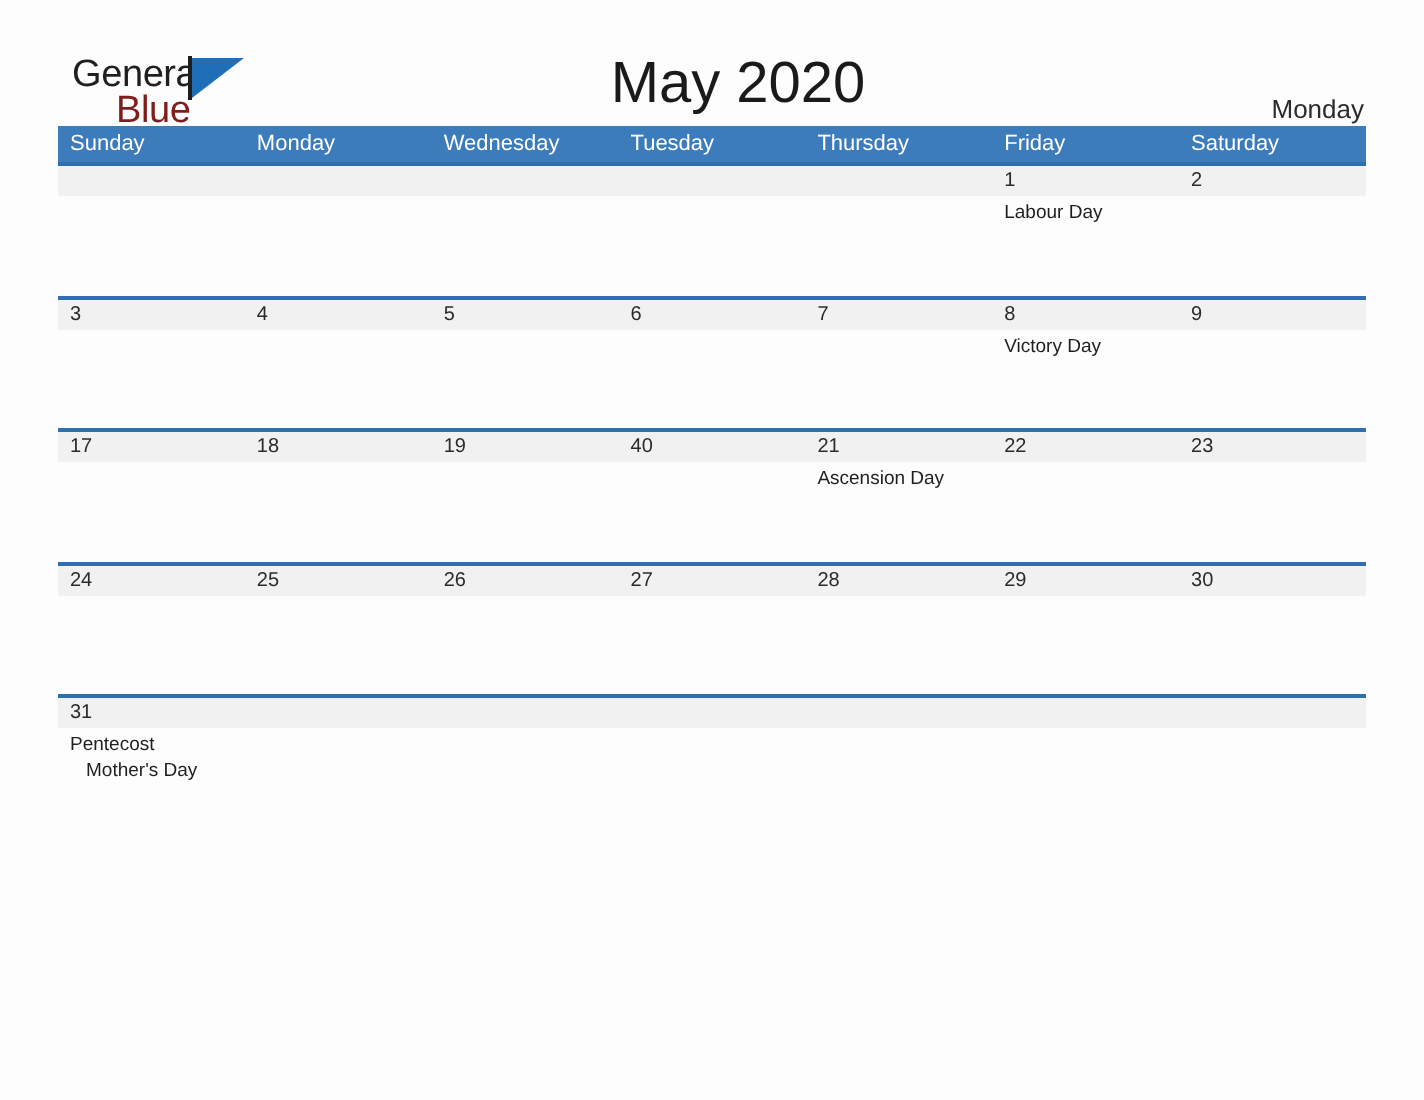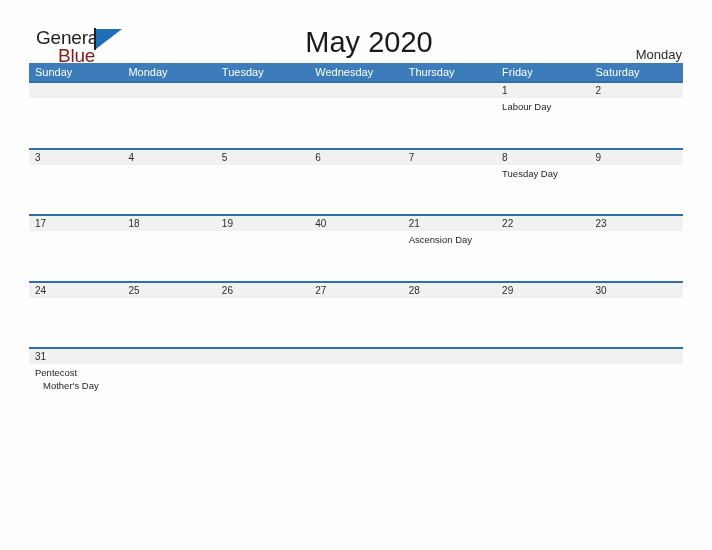--- a/index.html
+++ b/index.html
@@ -183,22 +183,22 @@
     <div class="title">May 2020</div>
 
     <div class="locale">Monday</div>
 
   </div>
 
   <div class="calendar">
     <div class="weekday-row">
         <div class="weekday-cell">Sunday</div>
         <div class="weekday-cell">Monday</div>
+        <div class="weekday-cell">Wednesday</div>
         <div class="weekday-cell">Tuesday</div>
-        <div class="weekday-cell">Wednesday</div>
         <div class="weekday-cell">Thursday</div>
         <div class="weekday-cell">Friday</div>
         <div class="weekday-cell">Saturday</div>
       </div>
     <div>
         <div class="week-row">
           <div class="date-band">
             <div class="date-cell"></div>
             <div class="date-cell"></div>
             <div class="date-cell"></div>
@@ -229,21 +229,21 @@
             <div class="date-cell">8</div>
             <div class="date-cell">9</div>
           </div>
           <div class="events-band">
             <div class="event-cell"></div>
             <div class="event-cell"></div>
             <div class="event-cell"></div>
             <div class="event-cell"></div>
             <div class="event-cell"></div>
             <div class="event-cell">
-              <div class="event-item">Tuesday Day</div>
+              <div class="event-item">Victory Day</div>
             </div>
             <div class="event-cell"></div>
           </div>
         </div>
         <div class="week-row">
           <div class="date-band">
             <div class="date-cell">17</div>
             <div class="date-cell">18</div>
             <div class="date-cell">19</div>
             <div class="date-cell">40</div>

